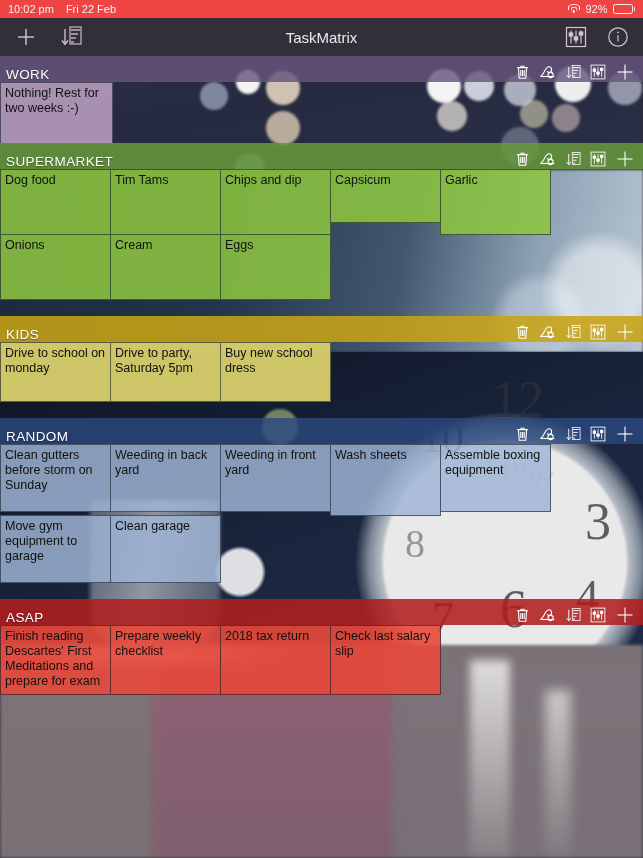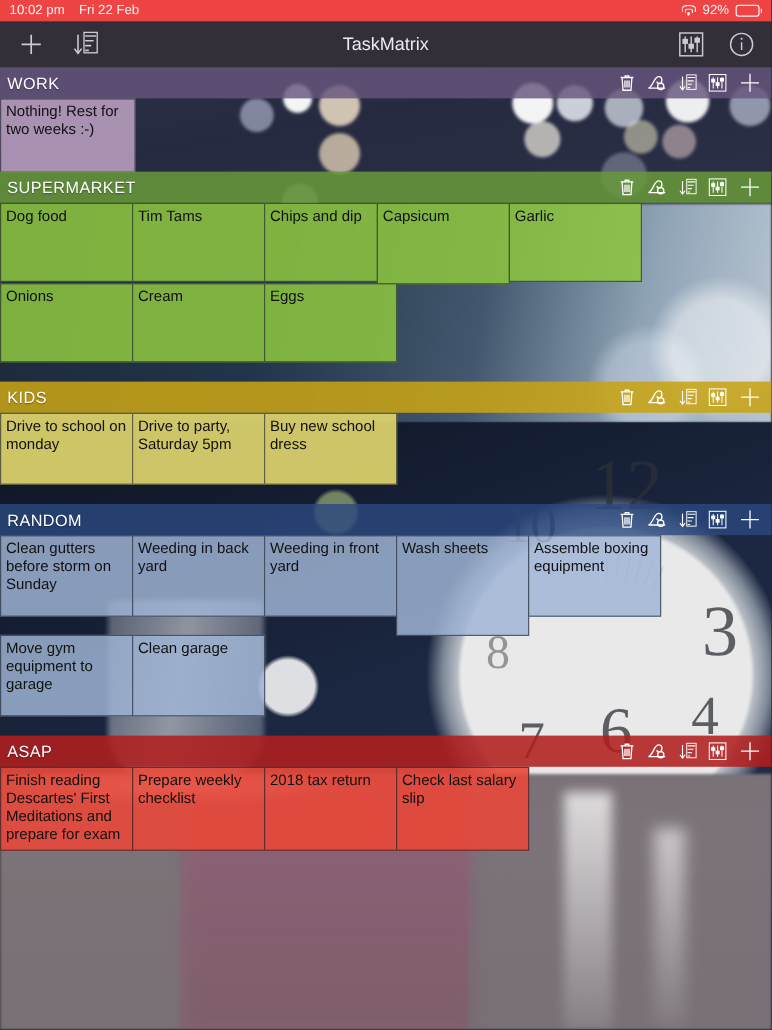--- a/index.html
+++ b/index.html
@@ -63,21 +63,21 @@
                      rgba(120,130,140,.30) 5deg 6deg, rgba(0,0,0,0) 6deg 10deg,
                      rgba(120,130,140,.30) 10deg 11deg, rgba(0,0,0,0) 11deg 15deg,
                      rgba(120,130,140,.30) 15deg 16deg, rgba(0,0,0,0) 16deg 20deg,
                      rgba(120,130,140,.30) 20deg 21deg, rgba(0,0,0,0) 21deg 25deg,
                      rgba(120,130,140,.30) 25deg 26deg, rgba(0,0,0,0) 26deg 30deg);
     -webkit-mask:radial-gradient(circle, rgba(0,0,0,0) 0 88px, #000 92px 108px, rgba(0,0,0,0) 112px);
     mask:radial-gradient(circle, rgba(0,0,0,0) 0 88px, #000 92px 108px, rgba(0,0,0,0) 112px);
     opacity:.75;
   }
   .numeral { position:absolute; color:#2c3138; font-family:"Liberation Serif", serif;
-             font-size:60px; opacity:.75; filter:blur(.4px); }
+             font-size:52px; opacity:.75; filter:blur(.4px); }
   .n12 { left:492px; top:370px; }
   .n10 { left:420px; top:412px; font-size:44px;text-align:right; }
   .n3  { left:585px; top:492px; }
   .n4  { left:576px; top:570px; font-size:46px; }
   .n6  { left:500px; top:578px; font-size:54px; }
   .n7  { left:432px; top:592px; font-size:44px; }
   .n8  { left:405px; top:520px; font-size:40px; opacity:.45; }
 
   
   .ph-glass {
@@ -132,21 +132,21 @@
     position:absolute; left:0; right:0; text-align:center;
     font-size:15px; color:#eceaf0; pointer-events:none;
   }
 
   .ic { display:inline-block; line-height:0; }
   .ic svg { display:block; }
 
   
   .section { position:relative; }
   .sec-head {
-    height:26px; display:flex; align-items:center; padding:0 8px 0 6px;
+    height:26px; display:flex; align-items:flex-end; padding:0 8px 0 6px;
     color:#fff; font-size:13.5px; letter-spacing:.4px;
   }
   .sec-head .sec-title { text-shadow:0 1px 1px rgba(0,0,0,.35); }
   .sec-actions { margin-left:auto; display:flex; align-items:center; gap:9px; }
   .sec-actions .ic svg { stroke:#fff; }
 
   .grid { display:flex; flex-wrap:wrap; align-content:flex-start; }
   .card {
     border:1px solid rgba(25,30,40,.62);
     padding:3px 4px 2px 4px;
@@ -359,22 +359,22 @@
           <svg width="20" height="20" viewBox="0 0 24 24" fill="none" stroke="#fff" stroke-width="1.3">
             <line x1="12" y1="3" x2="12" y2="21"></line>
               <line x1="3" y1="12" x2="21" y2="12"></line>
           </svg>
         </span>
       </span>
     </div>
     <div class="grid">
       <div class="card" style="width:111px;height:66px">Dog food</div>
       <div class="card" style="width:111px;height:66px">Tim Tams</div>
-      <div class="card" style="width:95px;height:66px">Chips and dip</div>
-      <div class="card" style="width:111px;height:68px">Capsicum</div>
+      <div class="card" style="width:111px;height:66px">Chips and dip</div>
+      <div class="card" style="width:111px;height:54px">Capsicum</div>
       <div class="card" style="width:111px;height:66px">Garlic</div>
       <div class="card" style="width:111px;height:66px">Onions</div>
       <div class="card" style="width:111px;height:66px">Cream</div>
       <div class="card" style="width:111px;height:66px">Eggs</div>
     </div>
   </div>
 
   <div class="section sec-kids" style="margin-top:17px">
     <div class="sec-head">
       <span class="sec-title">KIDS</span>
@@ -479,21 +479,21 @@
             <line x1="12" y1="3" x2="12" y2="21"></line>
               <line x1="3" y1="12" x2="21" y2="12"></line>
           </svg>
         </span>
       </span>
     </div>
     <div class="grid">
       <div class="card" style="width:111px;height:68px">Clean gutters before storm on Sunday</div>
       <div class="card" style="width:111px;height:68px">Weeding in back yard</div>
       <div class="card" style="width:111px;height:68px">Weeding in front yard</div>
-      <div class="card" style="width:111px;height:84px">Wash sheets</div>
+      <div class="card" style="width:111px;height:72px">Wash sheets</div>
       <div class="card" style="width:111px;height:68px">Assemble boxing equipment</div>
       <div class="card" style="width:111px;height:68px">Move gym equipment to garage</div>
       <div class="card" style="width:111px;height:68px">Clean garage</div>
     </div>
   </div>
 
   <div class="section sec-asap" style="margin-top:17px">
     <div class="sec-head">
       <span class="sec-title">ASAP</span>
       <span class="sec-actions">

